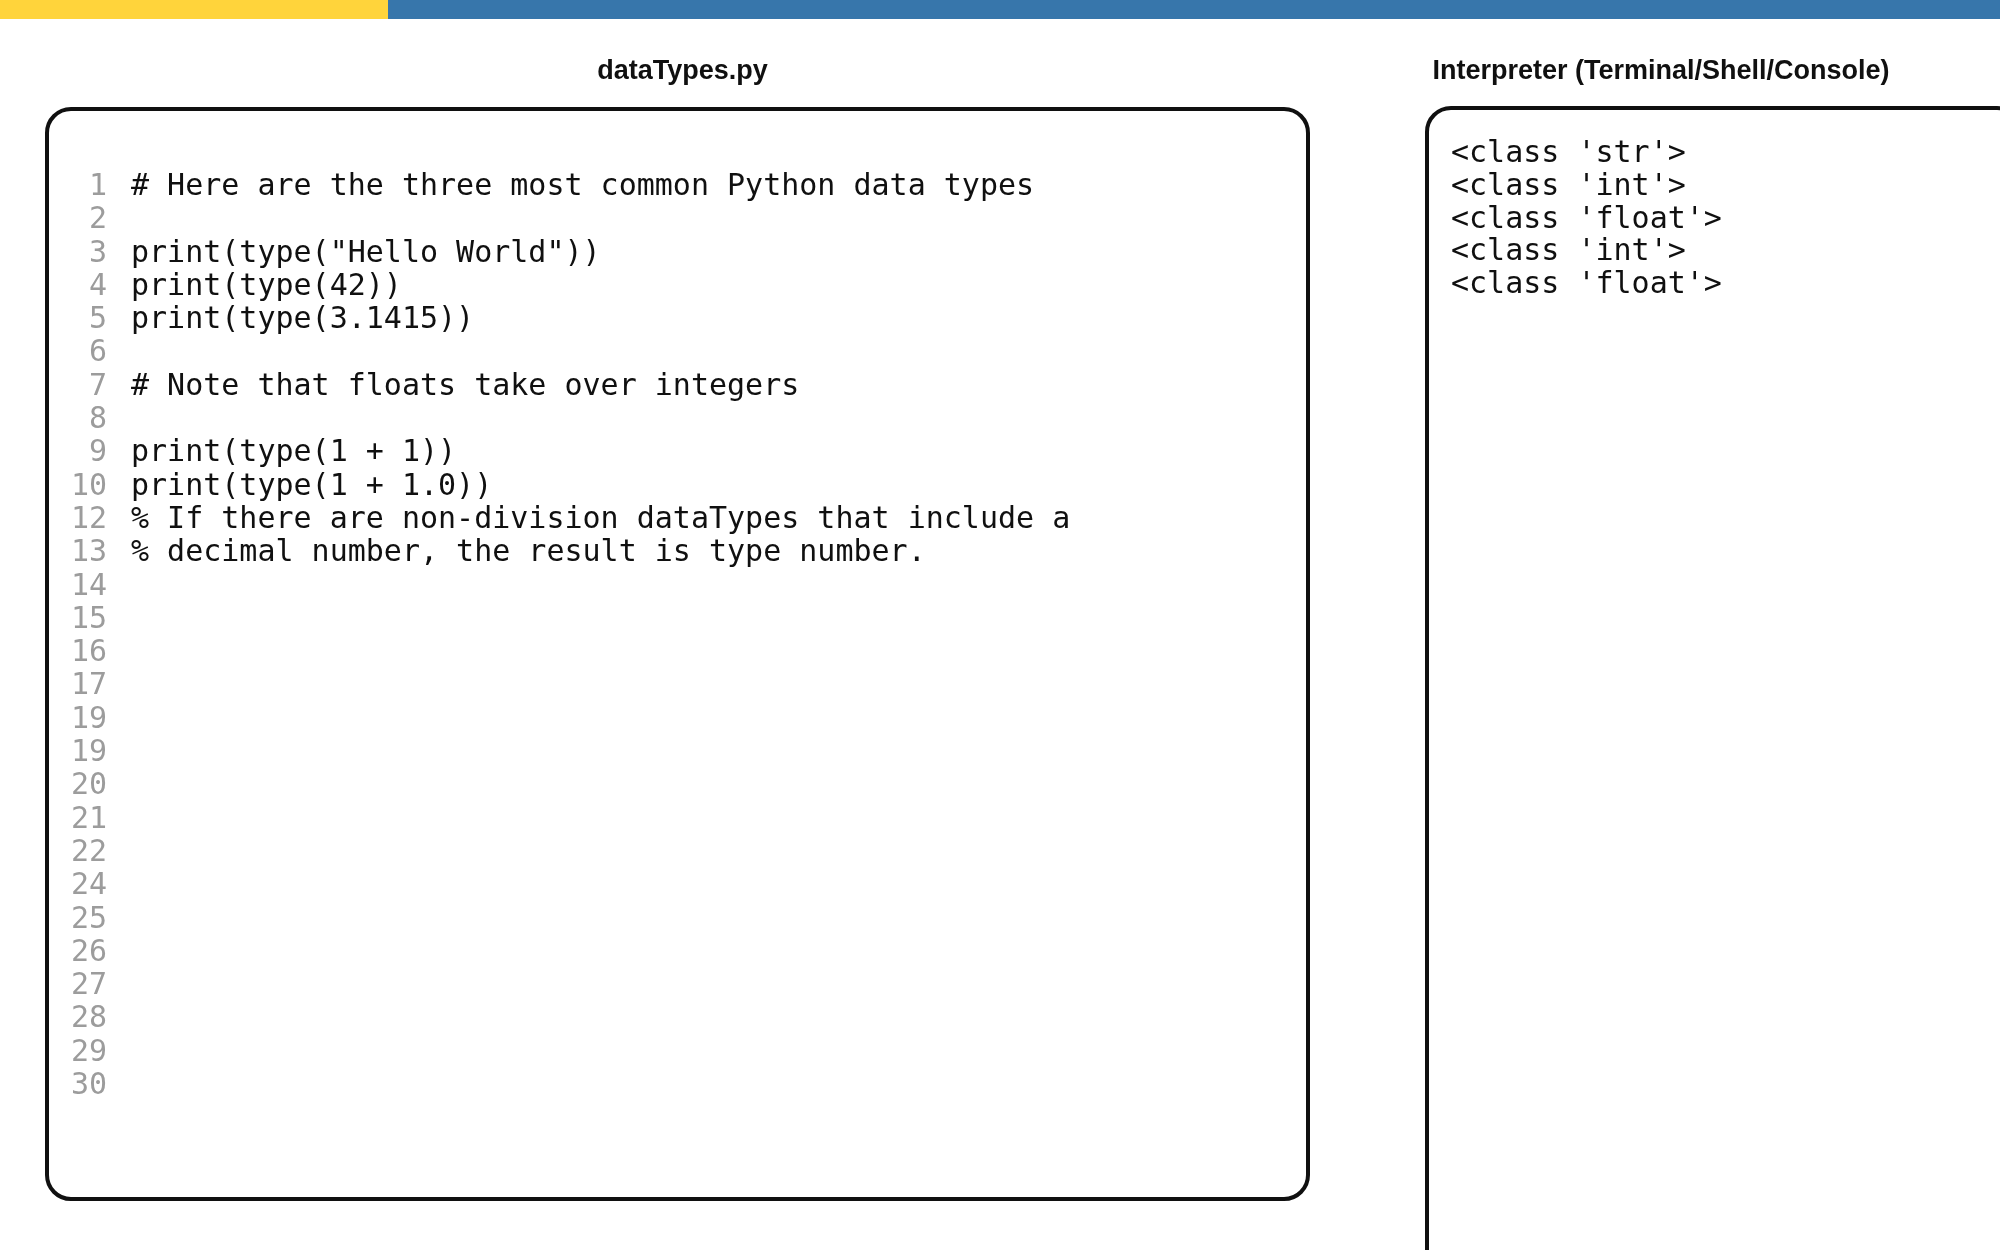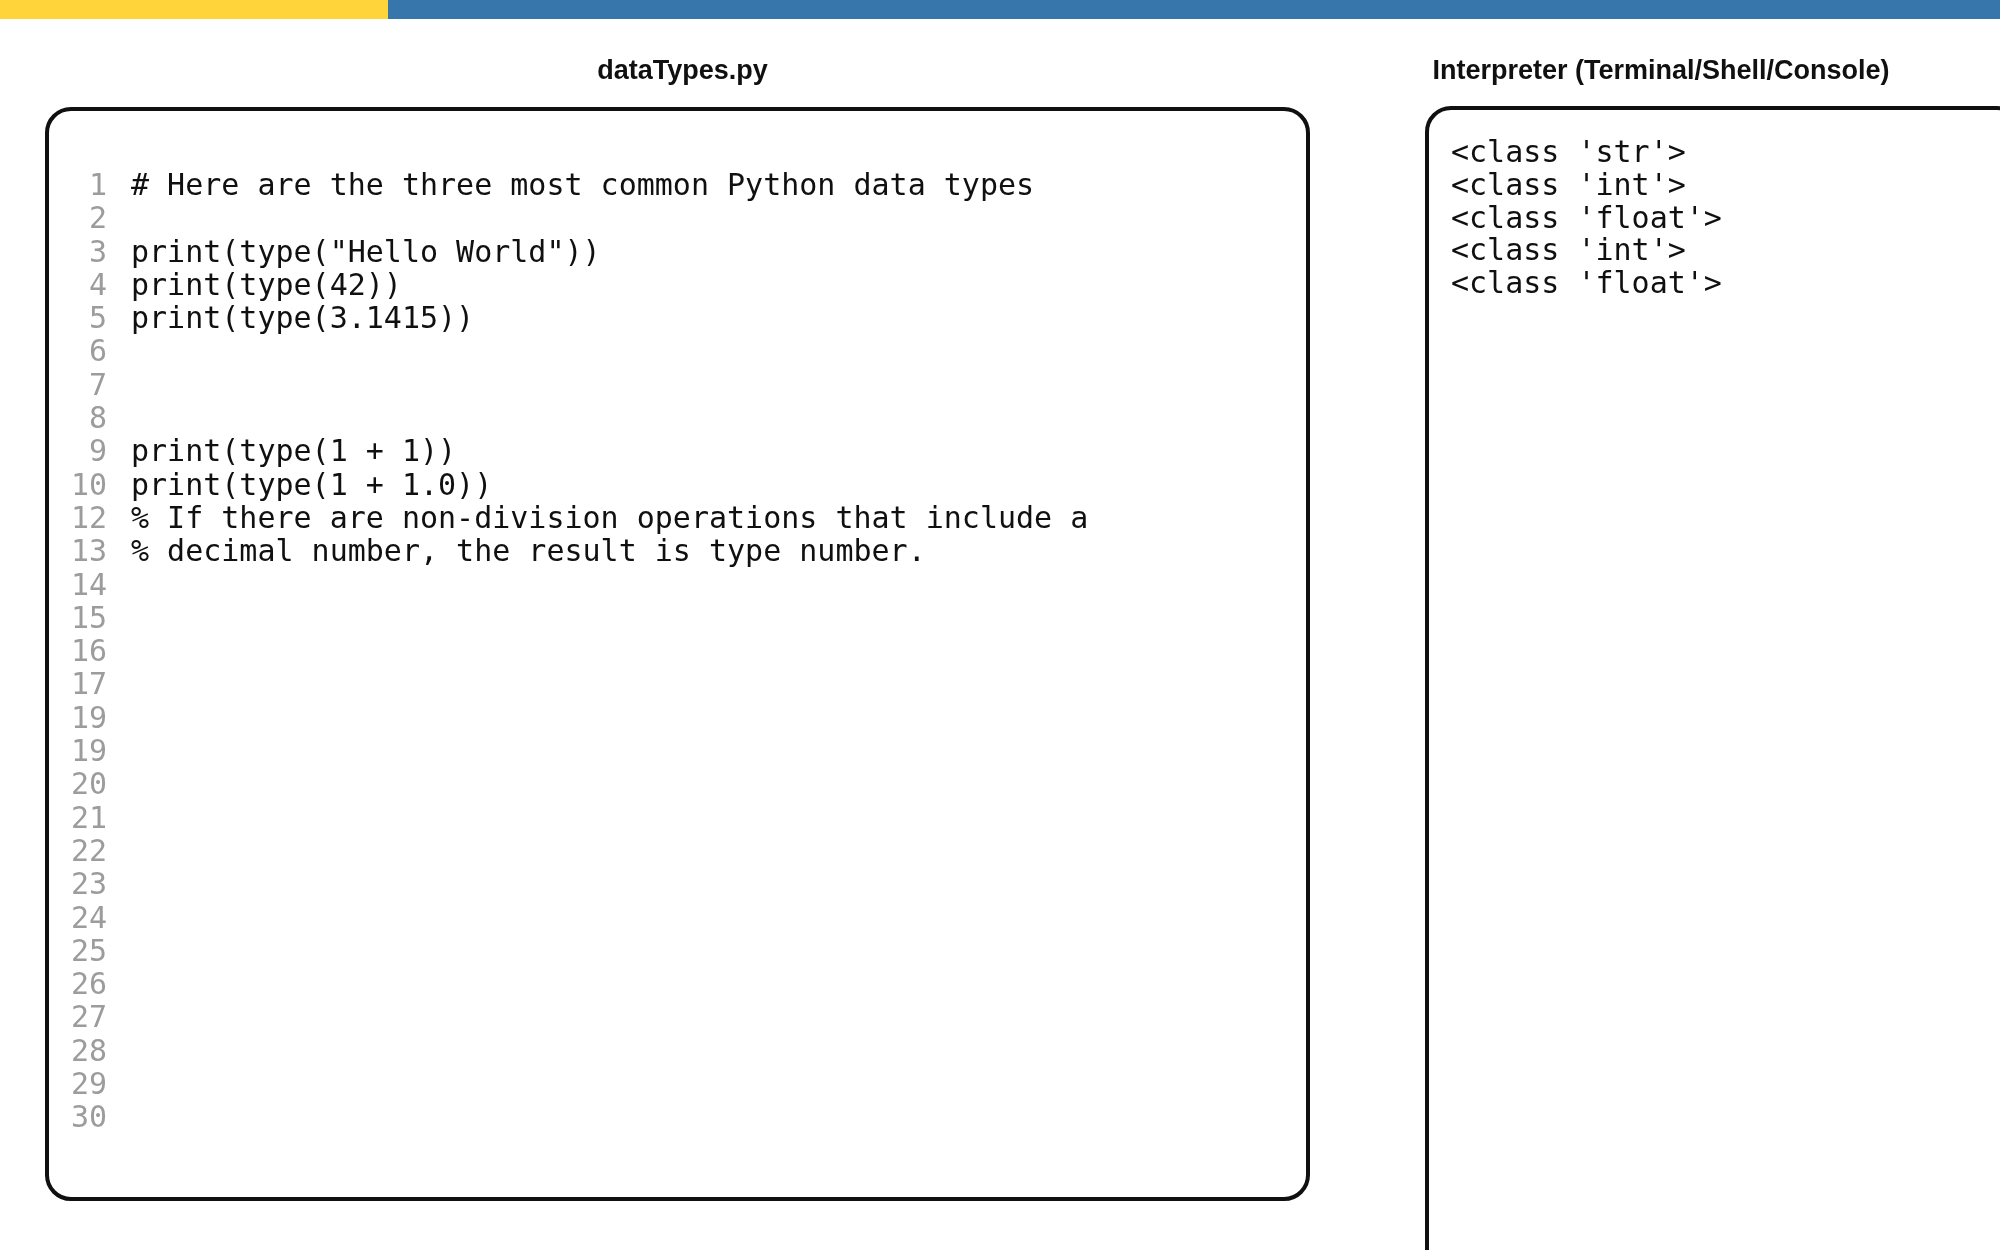--- a/index.html
+++ b/index.html
@@ -98,36 +98,37 @@
       <div class="code-line">
         <span class="ln">5</span>
         <span class="lc">print(type(3.1415))</span>
       </div>
       <div class="code-line">
         <span class="ln">6</span>
         <span class="lc"></span>
       </div>
       <div class="code-line">
         <span class="ln">7</span>
+        <span class="lc"># Note that floats take over integers</span>
       </div>
       <div class="code-line">
         <span class="ln">8</span>
         <span class="lc"></span>
       </div>
       <div class="code-line">
         <span class="ln">9</span>
         <span class="lc">print(type(1 + 1))</span>
       </div>
       <div class="code-line">
         <span class="ln">10</span>
         <span class="lc">print(type(1 + 1.0))</span>
       </div>
       <div class="code-line">
         <span class="ln">12</span>
-        <span class="lc">% If there are non-division operations that include a</span>
+        <span class="lc">% If there are non-division dataTypes that include a</span>
       </div>
       <div class="code-line">
         <span class="ln">13</span>
         <span class="lc">% decimal number, the result is type number.</span>
       </div>
       <div class="code-line">
         <span class="ln">14</span>
         <span class="lc"></span>
       </div>
       <div class="code-line">
@@ -153,24 +154,20 @@
       <div class="code-line">
         <span class="ln">20</span>
         <span class="lc"></span>
       </div>
       <div class="code-line">
         <span class="ln">21</span>
         <span class="lc"></span>
       </div>
       <div class="code-line">
         <span class="ln">22</span>
-        <span class="lc"></span>
-      </div>
-      <div class="code-line">
-        <span class="ln">23</span>
         <span class="lc"></span>
       </div>
       <div class="code-line">
         <span class="ln">24</span>
         <span class="lc"></span>
       </div>
       <div class="code-line">
         <span class="ln">25</span>
         <span class="lc"></span>
       </div>

